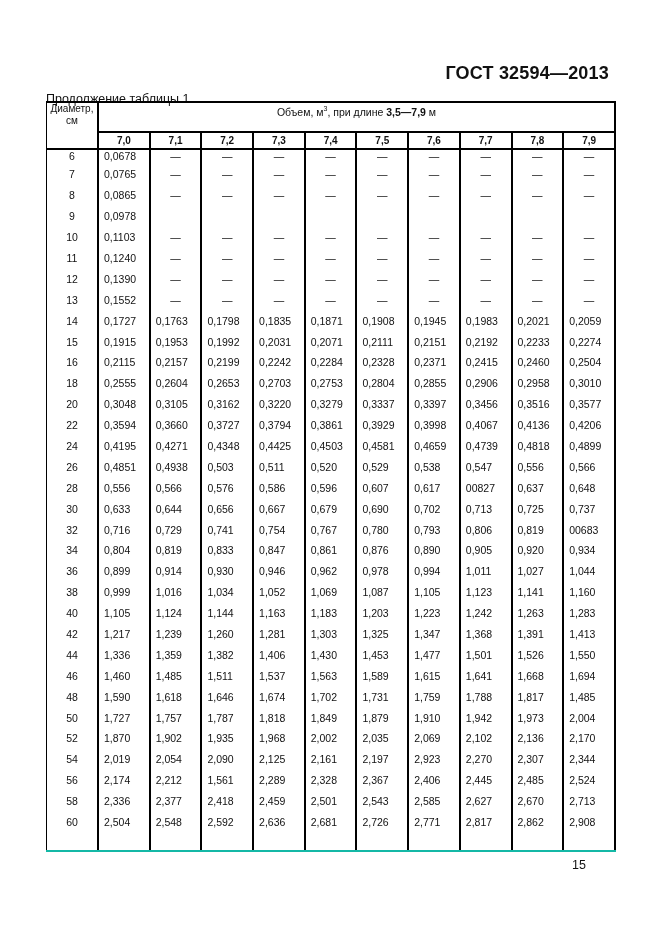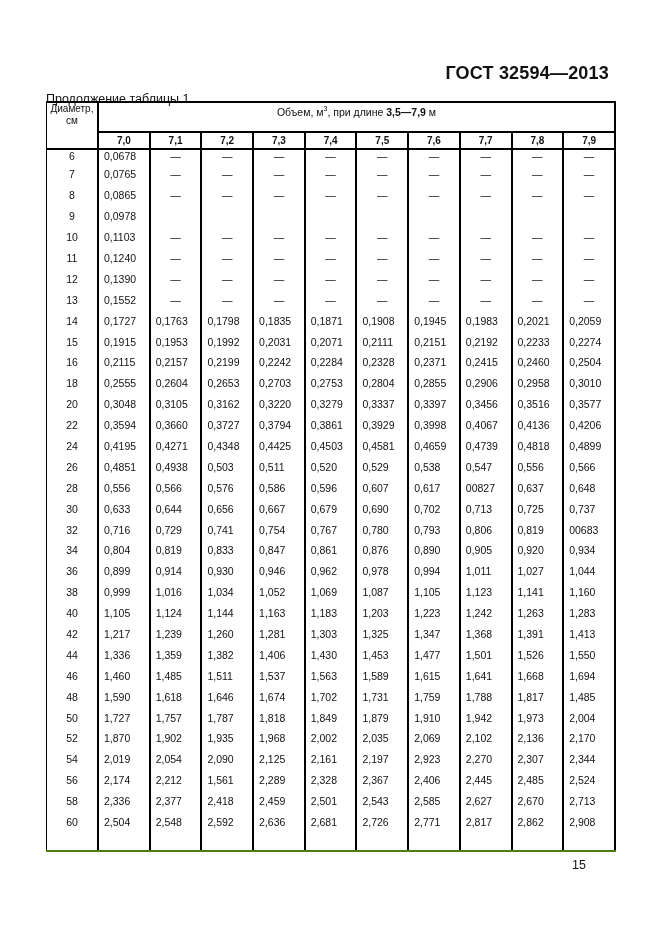--- a/index.html
+++ b/index.html
@@ -11,21 +11,21 @@
   th, td { padding:0; text-align:center; }
   thead th { border:2px solid #000; font-weight:normal; }
   th.diam { width:50px; vertical-align:top; font-size:10px; line-height:12px; padding-top:0; border-left:1px solid #000; }
   th.vol { height:26px; vertical-align:top; padding-top:2px; font-size:10.5px; }
   th.len { height:15px; font-weight:bold; font-size:10px; border-width:2px; }
   tbody td { height:20.9px; border-left:2px solid #000; border-right:2px solid #000; font-size:10.5px; }
   tbody td.dcol { border-left:1px solid #000; }
   tbody td.v { text-align:left; padding-left:5px; }
   tbody td.dash { text-align:center; }
   tbody td.bold { font-weight:normal; }
-  tbody tr:last-child td { border-bottom:2px solid #4d7c0f; height:34px; vertical-align:top; padding-top:4px; }
+  tbody tr:last-child td { border-bottom:2px solid #14b8a6; height:34px; vertical-align:top; padding-top:4px; }
   tbody tr:first-child td { height:14px; vertical-align:top; }
   .page-num { position:absolute; top:858px; left:572px; font-size:12.5px; }
   sup { font-size:7px; }
 </style>
 </head>
 <body>
 
 <div class="doc-id">ГОСТ 32594—2013</div>
 <div class="caption">Продолжение таблицы 1</div>
 

